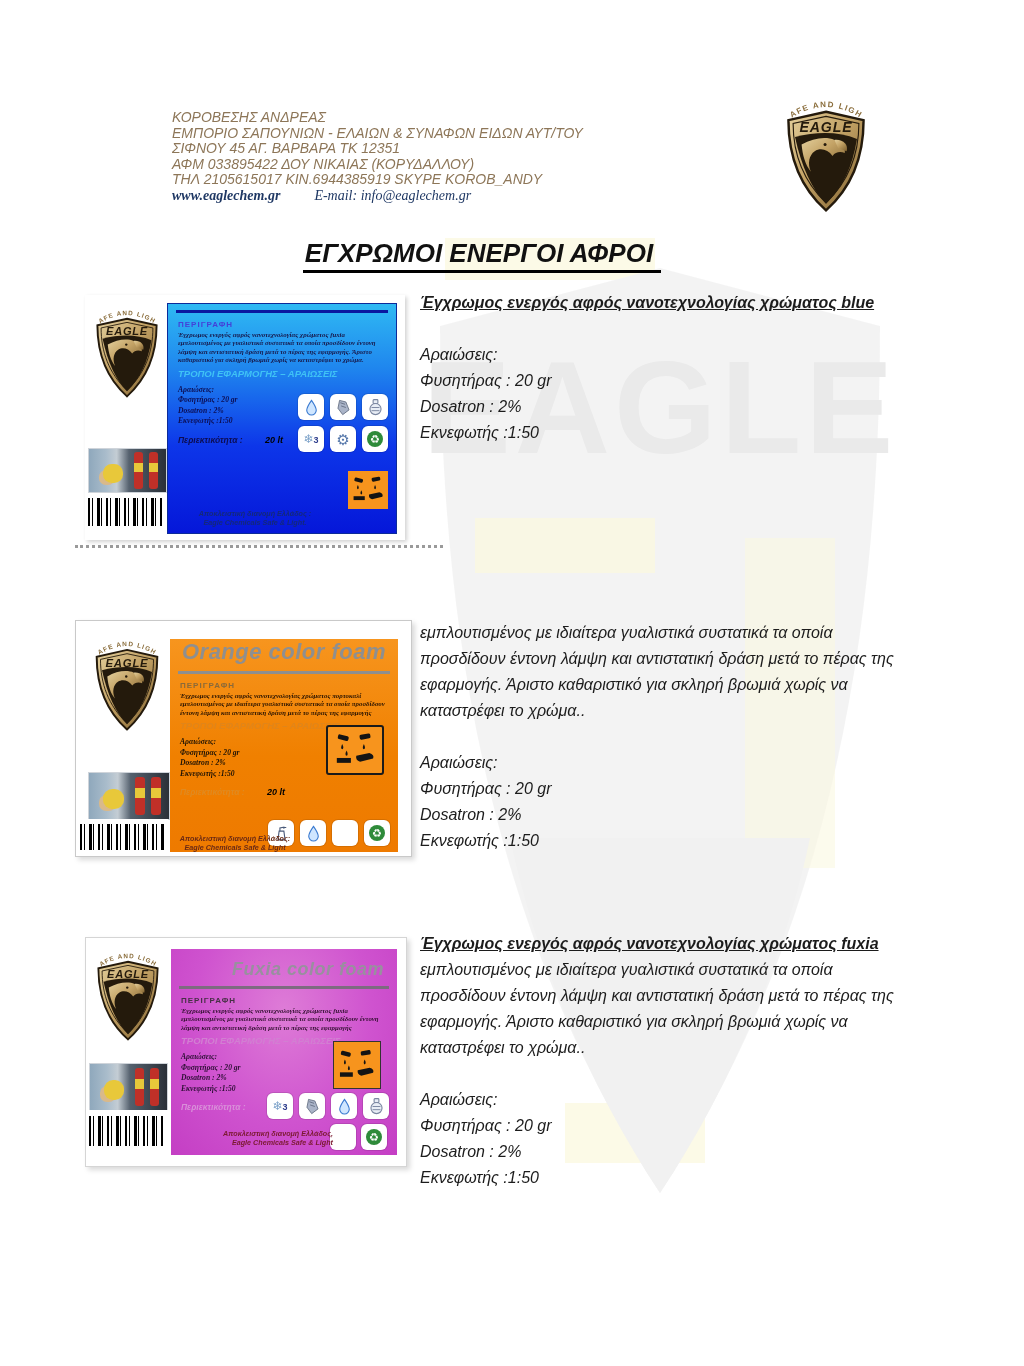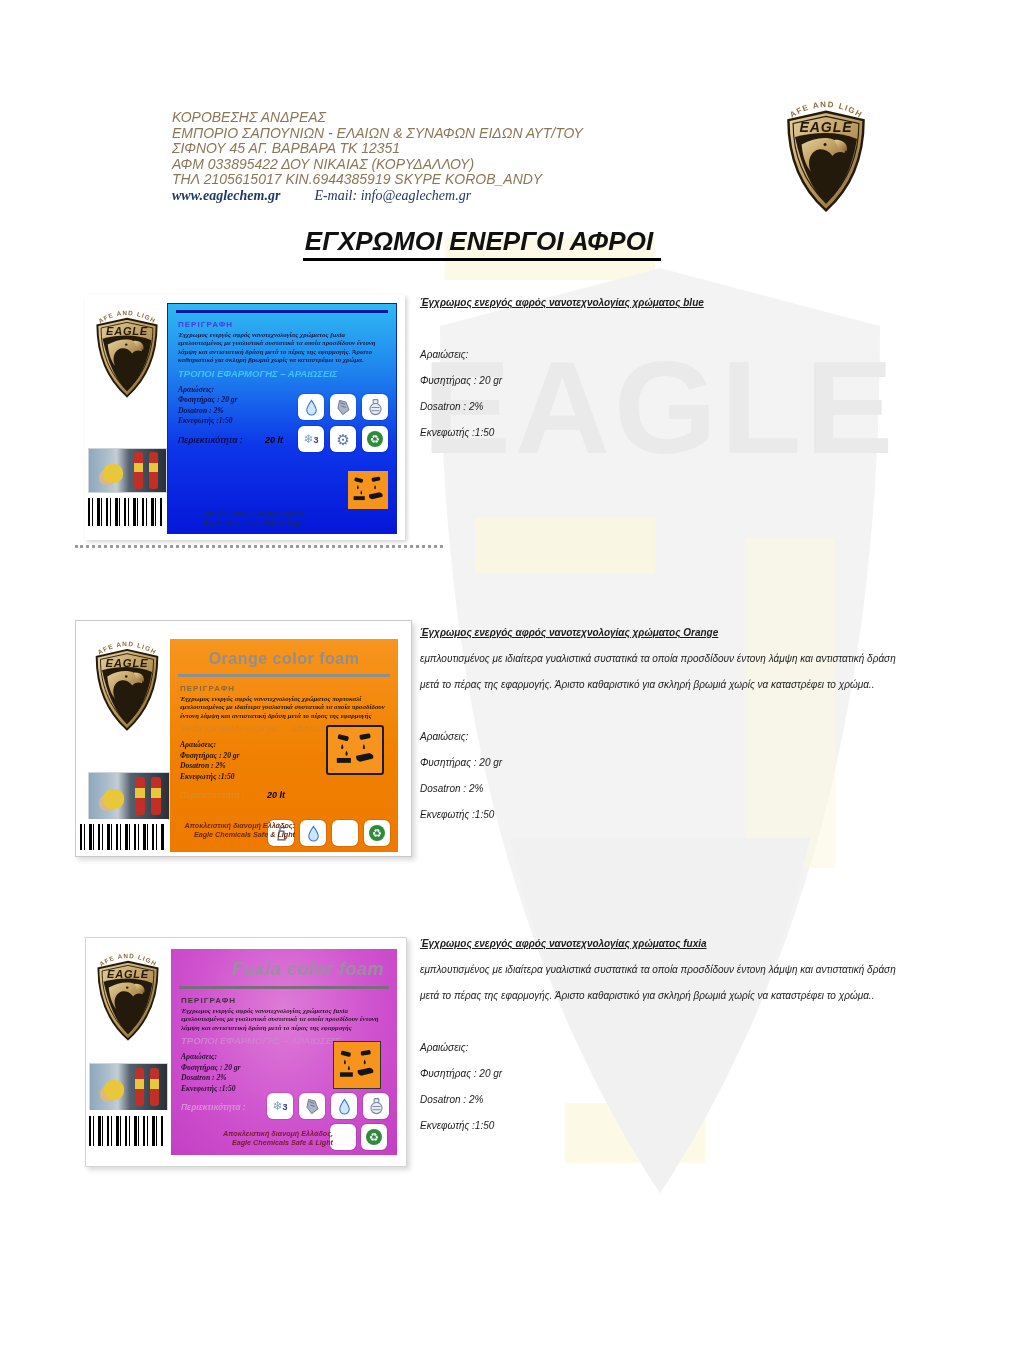--- a/index.html
+++ b/index.html
@@ -10,21 +10,21 @@
   
   .letterhead{position:absolute;left:172px;top:110px;z-index:2;font-style:italic;
               font-size:14px;line-height:15.6px;color:#8d7658;}
   .lh-webline{color:#1f3864;font-family:Liberation Serif, serif;}
   .lh-web{font-weight:bold;}
   .lh-email{margin-left:34px;}
   
   .corner-logo{position:absolute;left:778px;top:92px;width:96px;height:124px;z-index:2;}
   .corner-logo svg{width:100%;height:100%;}
   
-  .doc-title{position:absolute;left:0;right:60px;top:226px;z-index:2;text-align:center;margin:0;
+  .doc-title{position:absolute;left:0;right:60px;top:226px;z-index:2;text-align:center;margin:12px;
              font-size:26px;font-weight:bold;font-style:italic;color:#111;}
   .doc-title span{border-bottom:3px solid #000;padding:0 8px 2px 2px;}
   
   .card{position:absolute;background:#fff;z-index:2;}
   .card-blue{left:85px;top:295px;width:320px;height:245px;box-shadow:2px 2px 4px rgba(0,0,0,.18);}
   .card-orange{left:75px;top:620px;width:335px;height:235px;border:1px solid #c9c9c9;box-shadow:3px 3px 5px rgba(0,0,0,.15);}
   .card-fuxia{left:85px;top:937px;width:320px;height:228px;border:1px solid #d5d5d5;box-shadow:3px 3px 5px rgba(0,0,0,.15);}
   .card-logo{position:absolute;}
   .card-blue  .card-logo{left:5px;top:8px;width:74px;height:98px;}
   .card-orange .card-logo{left:13px;top:13px;width:76px;height:100px;}
@@ -32,21 +32,21 @@
   .card-logo svg{width:100%;height:100%;}
   .panel{position:absolute;overflow:hidden;}
   .card-blue  .panel{left:82px;top:8px;width:228px;height:229px;border:1px solid #0b2a9a;
       background:linear-gradient(180deg,#2fb9f3 0%,#1f86ee 28%,#0d36e9 62%,#0517d9 100%);}
   .card-orange .panel{left:94px;top:18px;width:228px;height:213px;
       background:linear-gradient(180deg,#f7951e 0%,#f08000 55%,#ee7a00 100%);}
   .card-fuxia .panel{left:85px;top:11px;width:226px;height:206px;
       background:radial-gradient(ellipse at 50% 30%,#de7cd7 0%,#cf53cf 55%,#c43ec4 100%);}
   .panel-title{text-align:center;font-weight:bold;letter-spacing:.5px;}
   .card-blue  .panel-title{padding-top:12px;font-size:19px;color:#1218b4;}
-  .card-orange .panel-title{padding-top:11px;font-size:16px;color:#8f8f8f;}
+  .card-orange .panel-title{font-size:22px;font-style:italic;color:#8f8f8f;}
   .card-fuxia .panel-title{padding-top:10px;font-size:18px;font-style:italic;color:#98909e;padding-left:48px;}
   .panel-rule{height:3px;margin:6px 8px 0;}
   .card-blue  .panel-rule{background:#0a17a0;}
   .card-orange .panel-rule{background:#8f8f8f;}
   .card-fuxia .panel-rule{background:#7d6b80;}
   .panel-desc-h{margin:7px 10px 2px;font-size:8px;font-weight:bold;letter-spacing:1px;}
   .card-blue  .panel-desc-h{color:#4440d8;}
   .card-orange .panel-desc-h{color:#8a6a3a;}
   .card-fuxia .panel-desc-h{color:#473046;}
   .panel-desc{margin:0 10px;font-family:"Liberation Serif",serif;font-style:italic;font-weight:bold;
@@ -63,21 +63,21 @@
   .card-blue  .panel-dil{color:#0d0d52;}
   .card-orange .panel-dil{color:#1d1205;}
   .card-fuxia .panel-dil{color:#2d0f35;}
   .panel-content{margin:8px 10px 0;font-size:8.5px;font-style:italic;font-weight:bold;}
   .card-blue  .pc-label{color:#0d0d52;}
   .card-orange .pc-label{color:#e08a20;}
   .card-fuxia .pc-label{color:#d98fd9;}
   .pc-value{color:#000;margin-left:20px;font-size:9px;}
   .panel-dist{position:absolute;font-size:7.2px;font-style:italic;font-weight:bold;line-height:9px;}
   .card-blue  .panel-dist{left:12px;right:66px;bottom:6px;text-align:center;color:#14297a;}
-  .card-orange .panel-dist{left:5px;bottom:13px;width:120px;text-align:right;color:#6b2a14;font-style:italic;}
+  .card-orange .panel-dist{left:5px;bottom:0;width:120px;text-align:center;color:#6b2a14;font-style:italic;}
   .card-fuxia .panel-dist{left:45px;right:64px;bottom:8px;text-align:right;color:#7a1a30;}
   
   .icons{position:absolute;display:grid;gap:6px;}
   .card-blue  .icons{right:8px;top:90px;grid-template-columns:repeat(3,26px);}
   .card-orange .icons{right:8px;bottom:6px;grid-template-columns:repeat(4,26px);}
   .card-fuxia .icons{right:8px;bottom:36px;grid-template-columns:repeat(4,26px);}
   .icons2{position:absolute;display:grid;gap:5px;}
   .card-fuxia .icons2{right:10px;bottom:5px;grid-template-columns:repeat(2,26px);}
   .icn{width:26px;height:26px;background:#fff;border-radius:6px;display:flex;align-items:center;
        justify-content:center;box-shadow:0 0 0 1px rgba(0,0,0,.10);}
@@ -120,21 +120,21 @@
   .card-blue  .barcode{left:0px;top:198px;width:82px;height:38px;}
   .card-orange .barcode{left:0px;top:198px;width:92px;height:36px;}
   .card-fuxia .barcode{left:0px;top:172px;width:82px;height:42px;}
   .bars{width:92%;height:72%;
      background:repeating-linear-gradient(90deg,#000 0 2px,#fff 2px 4px,#000 4px 5px,#fff 5px 9px,
         #000 9px 12px,#fff 12px 13px,#000 13px 14px,#fff 14px 18px);}
   
   .separator{position:absolute;left:75px;top:545px;width:368px;height:0;z-index:2;
              border-top:3px dotted #9a9a9a;}
   
-  .desc{position:absolute;left:420px;width:496px;z-index:2;font-size:10px;font-style:italic;
+  .desc{position:absolute;left:420px;width:496px;z-index:2;font-size:16px;font-style:italic;
         line-height:26px;color:#1c1c1c;}
   .desc-1{top:290px;} .desc-2{top:620px;} .desc-3{top:931px;}
   .desc-heading{font-weight:bold;}
   .desc-heading span{text-decoration:underline;}
   .desc-body{margin:0;}
   .desc-dil{margin-top:26px;}
 </style>
 </head>
 <body>
 
@@ -254,21 +254,21 @@
         <span class="icn">
             <span class="ecog">♻</span>
           </span>
       </div>
       <div class="hazard">
           <svg viewBox="0 0 40 34">
             <use href="#corrosive-glyph"></use>
           </svg>
         </div>
       <div class="panel-dist">
-        <div>Αποκλειστική διανομή Άριστο :</div>
+        <div>Αποκλειστική διανομή Ελλάδος :</div>
         <div>Eagle Chemicals Safe &amp; Light.</div>
       </div>
     </div>
     <div class="photo">
       <div class="ph-base"></div>
       <div class="ph-sponge"></div>
       <div class="ph-seat1"></div>
       <div class="ph-seat2"></div>
     </div>
     <div class="barcode">
@@ -341,21 +341,20 @@
       <div class="ph-sponge"></div>
       <div class="ph-seat1"></div>
       <div class="ph-seat2"></div>
     </div>
     <div class="barcode">
         <div class="bars"></div>
       </div>
   </div>
 
   <div class="desc desc-2">
-    <div class="desc-heading"><span>Έγχρωμος ενεργός αφρός νανοτεχνολογίας χρώματος  Orange</span></div>
     <p class="desc-body">εμπλουτισμένος με ιδιαίτερα γυαλιστικά συστατικά τα οποία προσδίδουν έντονη λάμψη και αντιστατική δράση μετά το πέρας της εφαρμογής. Άριστο καθαριστικό για σκληρή βρωμιά χωρίς να καταστρέφει το χρώμα..</p>
     <div class="desc-dil">
       <div>Αραιώσεις:</div>
       <div>Φυσητήρας : 20 gr</div>
       <div>Dosatron : 2%</div>
       <div>Εκνεφωτής :1:50</div>
     </div>
   </div>
 
   <div class="card card-fuxia">

